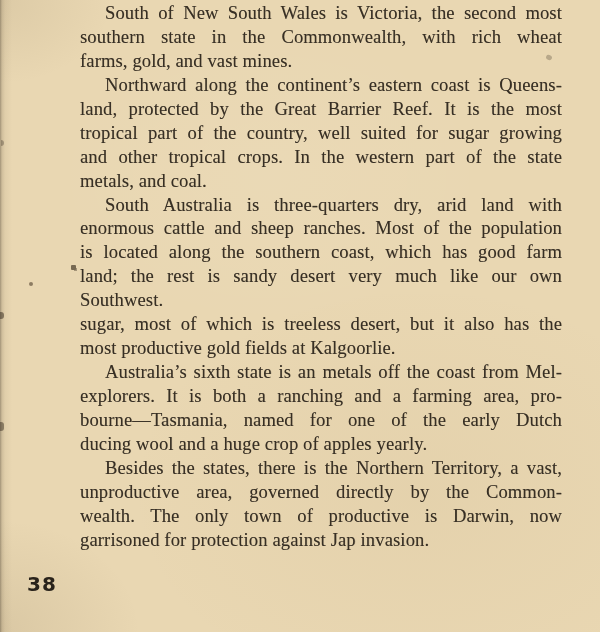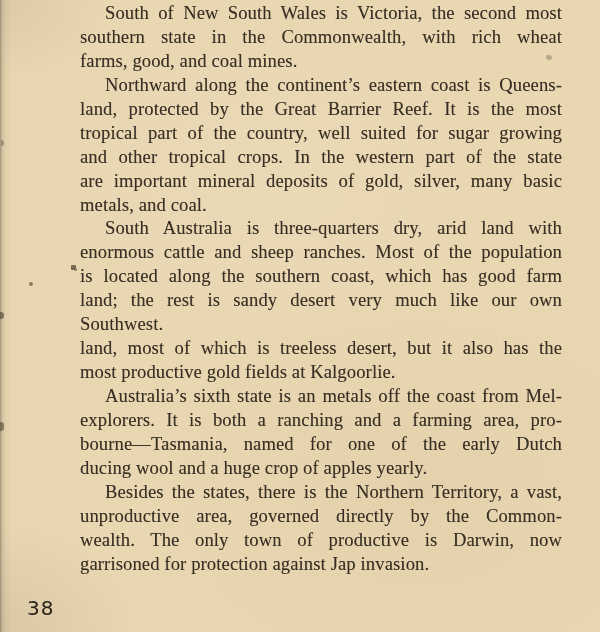--- a/index.html
+++ b/index.html
@@ -52,23 +52,23 @@
     overflow: hidden;
   }
   .line.last {
     text-align: left;
     text-align-last: left;
   }
   .line.indent { text-indent: 25px; }
   .page-number {
     position: absolute;
     left: 27px;
-    top: 596px;
+    top: 572px;
     font-family: "DejaVu Sans", sans-serif;
-    font-weight: 400;
+    font-weight: 700;
     font-size: 20px;
     letter-spacing: 1px;
     color: var(--ink-heavy, #29231b);
   }
   .speck {
     position: absolute;
     pointer-events: none;
   }
   .speck.s1 { left: 29px;  top: 282px; width: 4px; height: 4px; background: #5a4c38; border-radius: 50%; opacity: 0.65; }
   .speck.s2 { left: 71px;  top: 265px; width: 5px; height: 5px; background: #473b2a; border-radius: 1px; opacity: 0.7;
@@ -81,39 +81,38 @@
 </head>
 <body>
 
 <div class="page">
   <div class="left-edge"></div>
 
   <div class="text-block">
       <div class="paragraph">
         <div class="line indent">South of New South Wales is Victoria, the second most</div>
         <div class="line">southern state in the Commonwealth, with rich wheat</div>
-        <div class="line last">farms, good, and coal mines.</div>
+        <div class="line last">farms, gold, and vast mines.</div>
       </div>
       <div class="paragraph">
         <div class="line indent">Northward along the continent’s eastern coast is Queens-</div>
         <div class="line">land, protected by the Great Barrier Reef. It is the most</div>
         <div class="line">tropical part of the country, well suited for sugar growing</div>
         <div class="line">and other tropical crops. In the western part of the state</div>
-        <div class="line">are important mineral deposits of gold, silver, many basic</div>
         <div class="line last">metals, and coal.</div>
       </div>
       <div class="paragraph">
         <div class="line indent">South Australia is three-quarters dry, arid land with</div>
         <div class="line">enormous cattle and sheep ranches. Most of the population</div>
         <div class="line">is located along the southern coast, which has good farm</div>
         <div class="line">land; the rest is sandy desert very much like our own</div>
         <div class="line last">Southwest.</div>
       </div>
       <div class="paragraph">
-        <div class="line">land, most of which is treeless desert, but it also has the</div>
+        <div class="line">sugar, most of which is treeless desert, but it also has the</div>
         <div class="line last">most productive gold fields at Kalgoorlie.</div>
       </div>
       <div class="paragraph">
         <div class="line indent">Australia’s sixth state is an metals off the coast from Mel-</div>
         <div class="line">explorers. It is both a ranching and a farming area, pro-</div>
         <div class="line">bourne—Tasmania, named for one of the early Dutch</div>
         <div class="line last">ducing wool and a huge crop of apples yearly.</div>
       </div>
       <div class="paragraph">
         <div class="line indent">Besides the states, there is the Northern Territory, a vast,</div>

